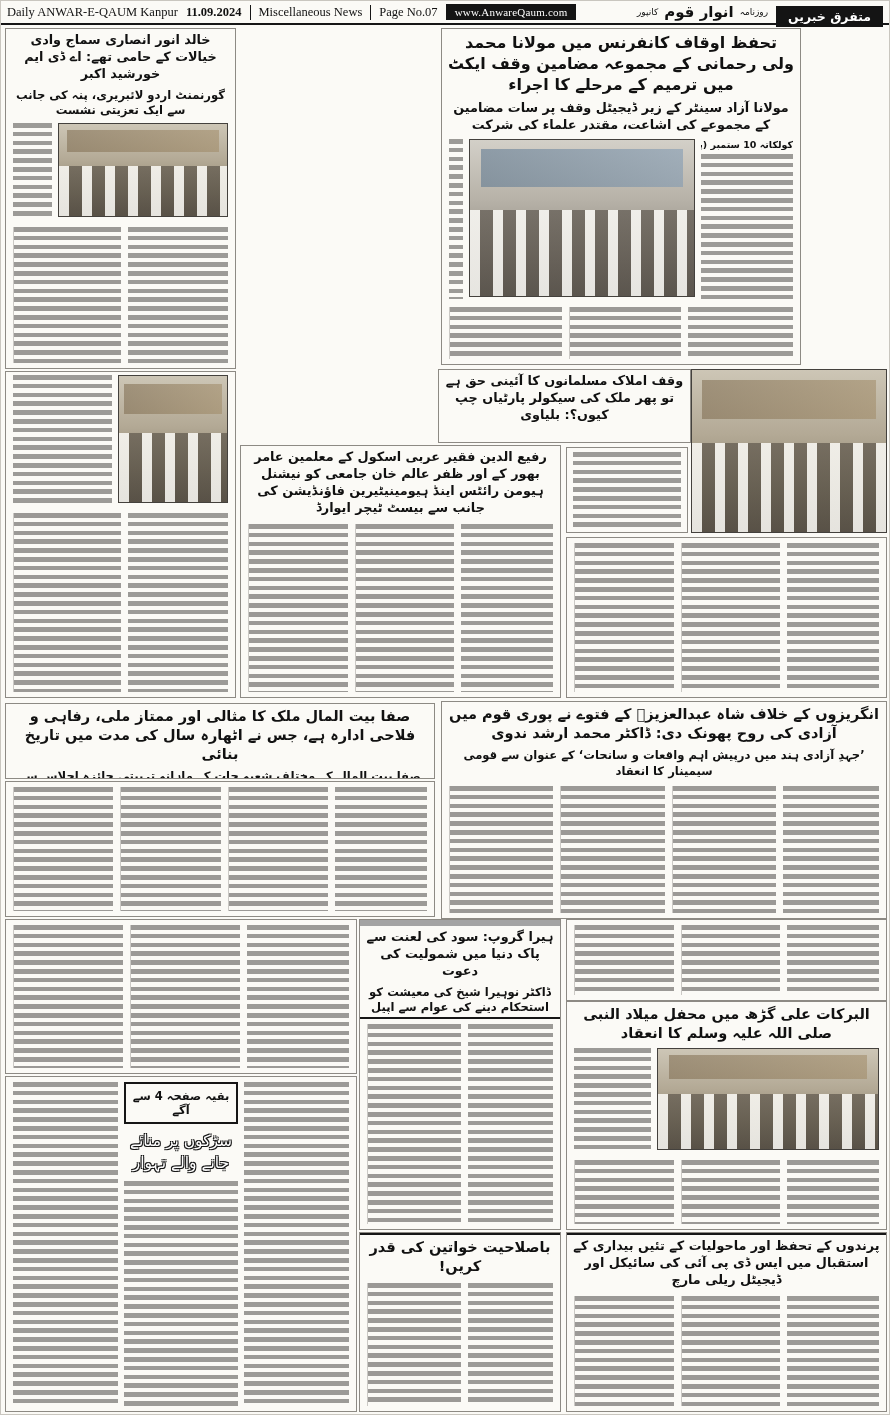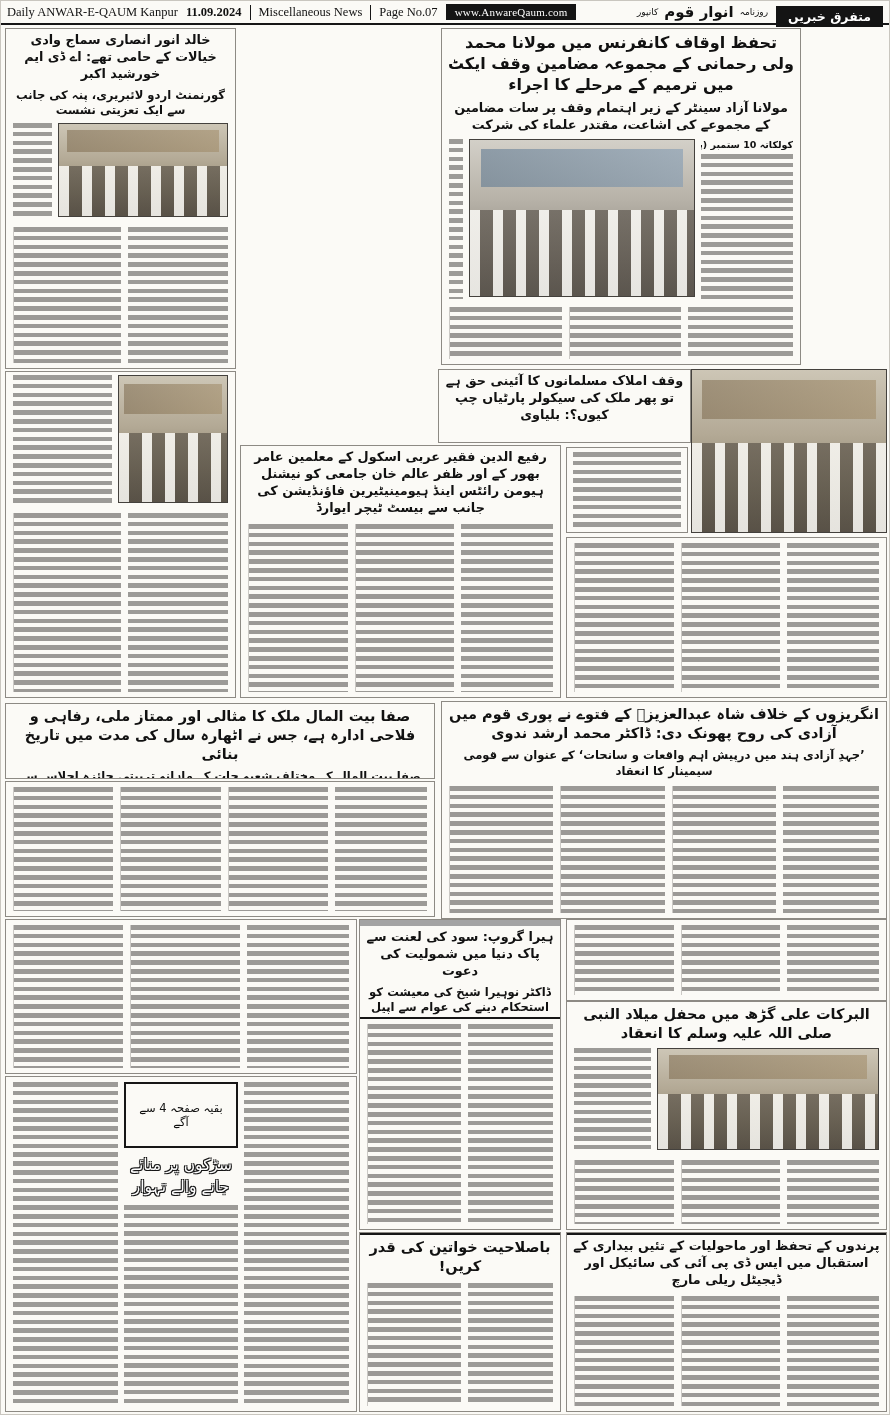--- a/index.html
+++ b/index.html
@@ -42,21 +42,21 @@
          background:linear-gradient(180deg,#d3d0c8 0%,#b7b2a8 38%,#948f86 70%,#716d66 100%);}
   .photo::before{content:"";position:absolute;left:5%;right:5%;top:6%;height:24%;
          background:linear-gradient(90deg,#58748f,#7c97b2);opacity:.55;}
   .photo::after{content:"";position:absolute;left:0;right:0;bottom:0;height:55%;
          background:repeating-linear-gradient(90deg,rgba(251,250,246,.85) 0 10px,rgba(73,66,58,.55) 10px 23px);}
   .ph-warm{background:linear-gradient(180deg,#cdc6b6 0%,#b3a995 40%,#8e8672 72%,#6b6456 100%);}
   .ph-warm::before{background:linear-gradient(90deg,#7d6a4e,#a08a66);}
   .blk-photo{position:absolute;}
 
   
-  .cont-box{border:2px solid #161616;padding:17px 6px;text-align:center;font-size:11.5px;font-weight:normal;direction:rtl;background:#fbfaf6;}
+  .cont-box{border:2px solid #161616;padding:5px 6px;text-align:center;font-size:11.5px;font-weight:bold;direction:rtl;background:#fbfaf6;}
   .street-title{font-weight:normal;font-size:15.5px;text-align:center;direction:rtl;line-height:1.4;color:#fff;
       text-shadow:-1px -1px 0 #161616,1px -1px 0 #161616,-1px 1px 0 #161616,1px 1px 0 #161616,0 0 1px #161616;}
 </style>
 </head>
 <body>
 
 <div class="page">
 
   <header class="masthead">
     <div class="mh-left">
@@ -85,21 +85,21 @@
     </div>
     <div class="cols">
       <div class="tx"></div>
       <div class="tx"></div>
     </div>
   </section>
 
 
   <section class="blk" style="left:440px;top:27px;width:360px;height:337px">
     <h1 class="hU h17">تحفظ اوقاف کانفرنس میں مولانا محمد ولی رحمانی کے مجموعہ مضامین وقف ایکٹ میں ترمیم کے مرحلے کا اجراء</h1>
-    <h2 class="hU h13">مولانا آزاد سینٹر کے زیر اہتمام وقف پر سات مضامین کے مجموعے کی اشاعت، مقتدر علماء کی شرکت</h2>
+    <h2 class="hU h13">مولانا آزاد سینٹر کے زیر ڈیجیٹل وقف پر سات مضامین کے مجموعے کی اشاعت، مقتدر علماء کی شرکت</h2>
     <div class="prow" style="height:166px">
       <div class="colstack" style="width:92px">
         <div class="dateline">کولکاتہ 10 ستمبر (پریس ریلیز)</div>
         <div class="tx" style="flex:1"></div>
       </div>
       <div class="photo" style="width:226px;height:158px"></div>
       <div class="tx"></div>
     </div>
     <div class="cols">
       <div class="tx"></div>

